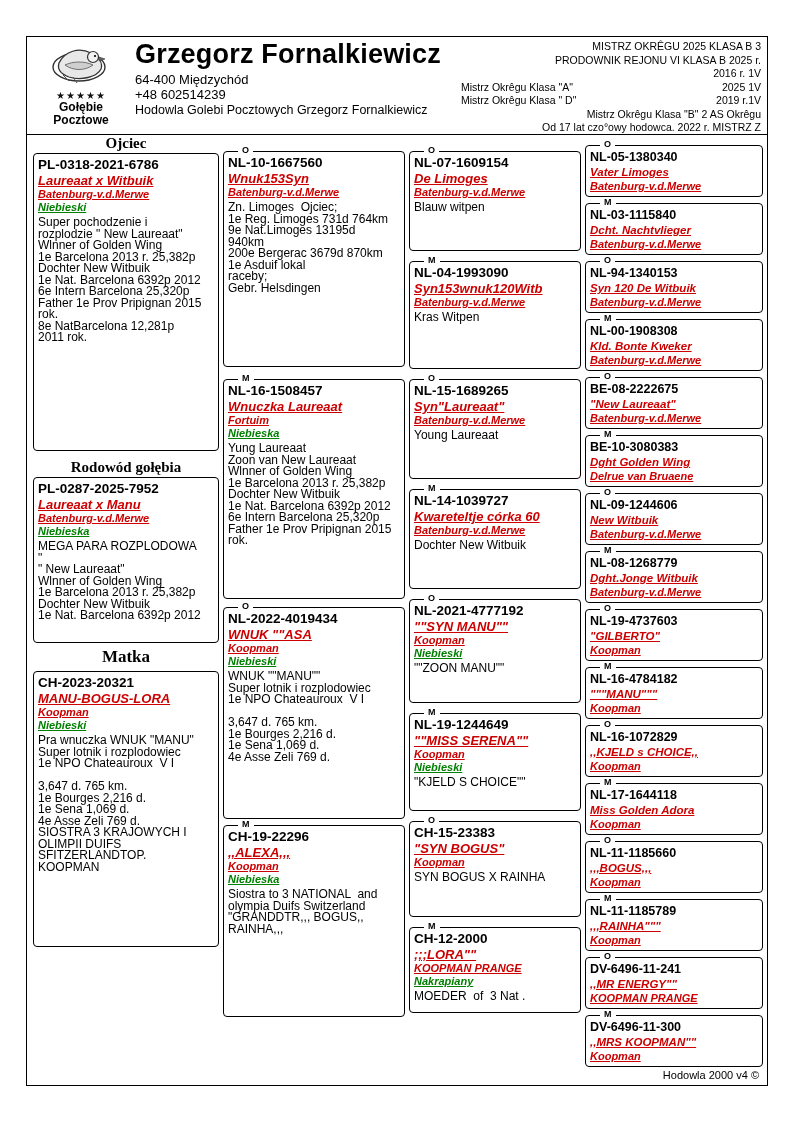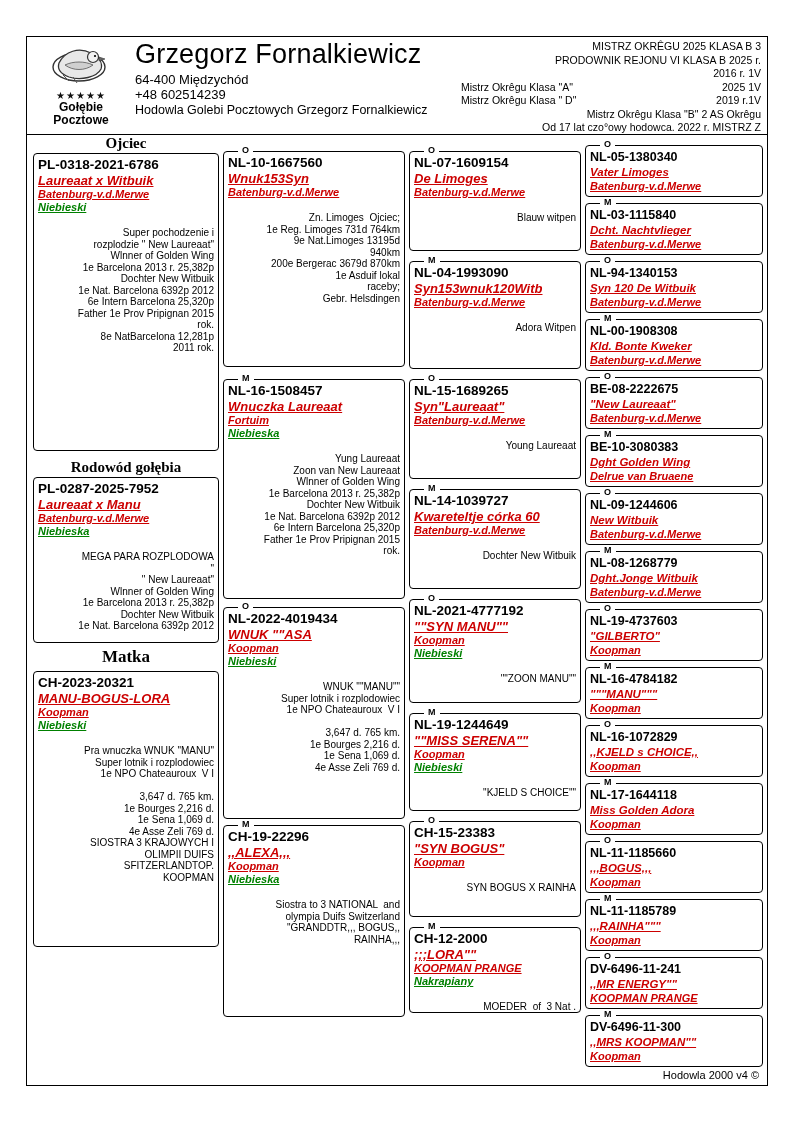--- a/index.html
+++ b/index.html
@@ -25,21 +25,21 @@
   }
   .logo .bird {
     width: 72px; height: 44px; margin: 2px auto 0;
   }
   .logo .stars { font-size: 10px; letter-spacing: 1px; color:#111; line-height: 10px; }
   .logo .l1 { font-size: 12px; font-weight: bold; line-height: 13px; }
   .logo .l2 { font-size: 12px; font-weight: bold; line-height: 13px; }
   .owner {
     position: absolute; left: 108px; top: 2px; width: 380px;
   }
-  .owner .name { font-size: 27px; font-weight: normal; letter-spacing: .2px; }
+  .owner .name { font-size: 27px; font-weight: bold; letter-spacing: .2px; }
   .owner .addr { font-size: 13px; margin-top: 2px; }
   .owner .phone { font-size: 13px; }
   .owner .sub { font-size: 12.5px; margin-top: 1px; }
   .titles {
     position: absolute; right: 6px; top: 3px; width: 300px;
     text-align: right; font-size: 10.5px; line-height: 13.5px;
   }
   .titles .row { display: block; }
   .titles .two { display:flex; justify-content: space-between; }
   
@@ -64,21 +64,21 @@
     position: absolute; top: -7px; left: 14px; background: #fff;
     padding: 0 4px; font-size: 9px; font-weight: bold;
   }
   .ring { font-size: 13.5px; font-weight: bold; line-height: 16px; }
   .ring.sm { font-size: 12.5px; }
   .nm  { font-size: 13px; font-weight: bold; font-style: italic; text-decoration: underline; line-height: 15px; }
   .nm.red  { color: #cc0000; }
   .nm.sm { font-size: 11.5px; }
   .strain { font-size: 11px; font-weight: bold; font-style: italic; text-decoration: underline; color: #cc0000; line-height: 13px; }
   .color { font-size: 11px; font-weight: bold; font-style: italic; text-decoration: underline; color: #008000; line-height: 13px; }
-  .txt { font-size: 10px; line-height: 11.5px; white-space: pre-wrap; margin-top: 13px; text-align: right; }
+  .txt { font-size: 12px; line-height: 11.5px; white-space: pre-wrap; margin-top: 3px; }
   .footer {
     position: absolute; right: 8px; bottom: 4px; font-size: 11px;
   }
   
   .titles .r { text-align: right; }
 </style>
 </head>
 <body>
 
 <div class="page">
@@ -246,21 +246,21 @@
             <div class="ring">NL-07-1609154</div>
             <div class="nm red">De Limoges</div>
             <div class="strain">Batenburg-v.d.Merwe</div>
             <div class="txt">Blauw witpen</div>
           </div>
           <div class="box" style="height: 108px; margin-bottom: 10px;">
             <div class="tag">M</div>
             <div class="ring">NL-04-1993090</div>
             <div class="nm red">Syn153wnuk120Witb</div>
             <div class="strain">Batenburg-v.d.Merwe</div>
-            <div class="txt">Adora Witpen</div>
+            <div class="txt">Kras Witpen</div>
           </div>
           <div class="box" style="height: 100px; margin-bottom: 10px;">
             <div class="tag">O</div>
             <div class="ring">NL-15-1689265</div>
             <div class="nm red">Syn"Laureaat"</div>
             <div class="strain">Batenburg-v.d.Merwe</div>
             <div class="txt">Young Laureaat</div>
           </div>
           <div class="box" style="height: 100px; margin-bottom: 10px;">
             <div class="tag">M</div>

